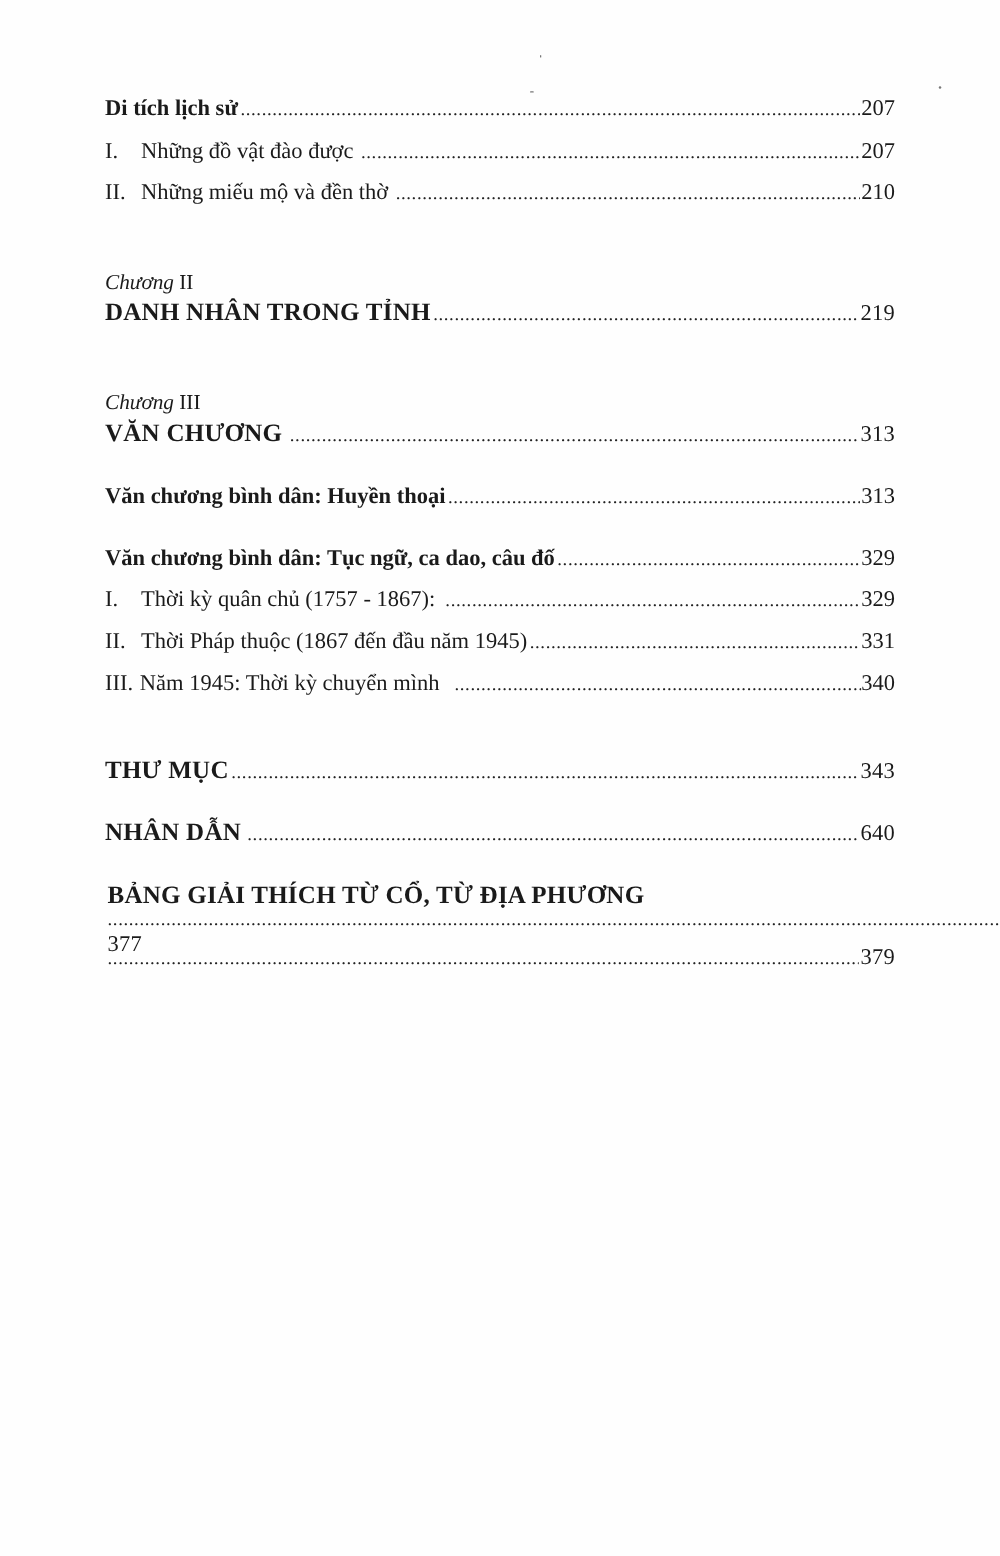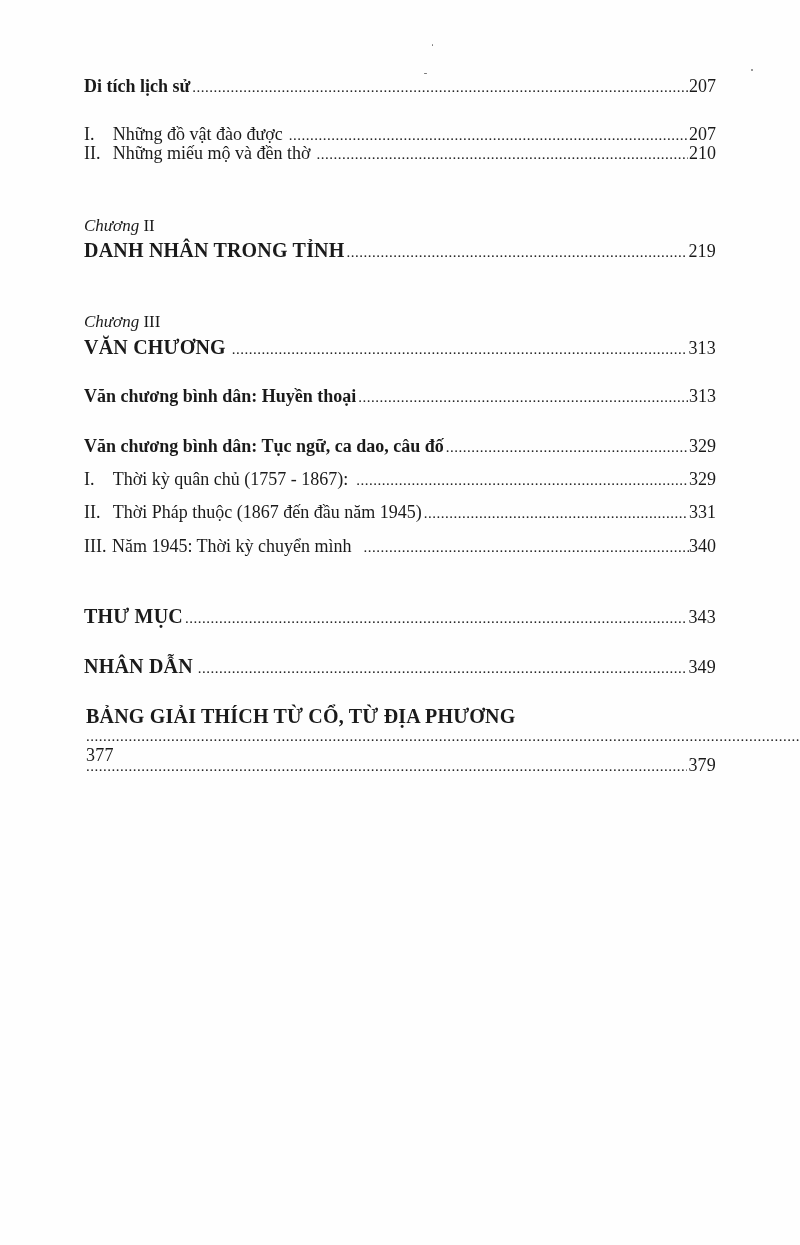--- a/index.html
+++ b/index.html
@@ -37,21 +37,21 @@
 
   <span class="speck" style="left:432px;top:44px;width:1px;height:2px;"></span>
   <span class="speck" style="left:424px;top:73px;width:3px;height:1px;"></span>
   <span class="speck" style="left:751px;top:69px;"></span>
 
   <div class="row bold" style="top:76px;">
     <span class="label">Di tích lịch sử</span>
     <span class="leader"></span>
     <span class="page-no">207</span>
   </div>
-  <div class="row sub" style="top:124px;">
+  <div class="row sub" style="top:110px;">
     <span class="label"><span class="num">I.</span><span>Những đồ vật đào được</span></span>
     <span class="leader" style="margin-left:6px;"></span>
     <span class="page-no">207</span>
   </div>
   <div class="row sub" style="top:143px;">
     <span class="label"><span class="num">II.</span><span>Những miếu mộ và đền thờ</span></span>
     <span class="leader" style="margin-left:6px;"></span>
     <span class="page-no">210</span>
   </div>
 
@@ -103,21 +103,21 @@
   </div>
 
   <div class="row caps" style="top:605px;">
     <span class="label">THƯ MỤC</span>
     <span class="leader"></span>
     <span class="page-no">343</span>
   </div>
   <div class="row caps" style="top:655px;">
     <span class="label">NHÂN DẪN</span>
     <span class="leader" style="margin-left:5px;"></span>
-    <span class="page-no">349</span>
+    <span class="page-no">640</span>
   </div>
   <div class="row caps" style="top:705px;flex-direction:column;">
     <span class="label">BẢNG GIẢI THÍCH TỪ CỔ, TỪ ĐỊA PHƯƠNG</span>
     <span class="leader"></span>
     <span class="page-no">377</span>
   </div>
   <div class="row caps" style="top:755px;">
     <span class="leader"></span>
     <span class="page-no">379</span>
   </div>

